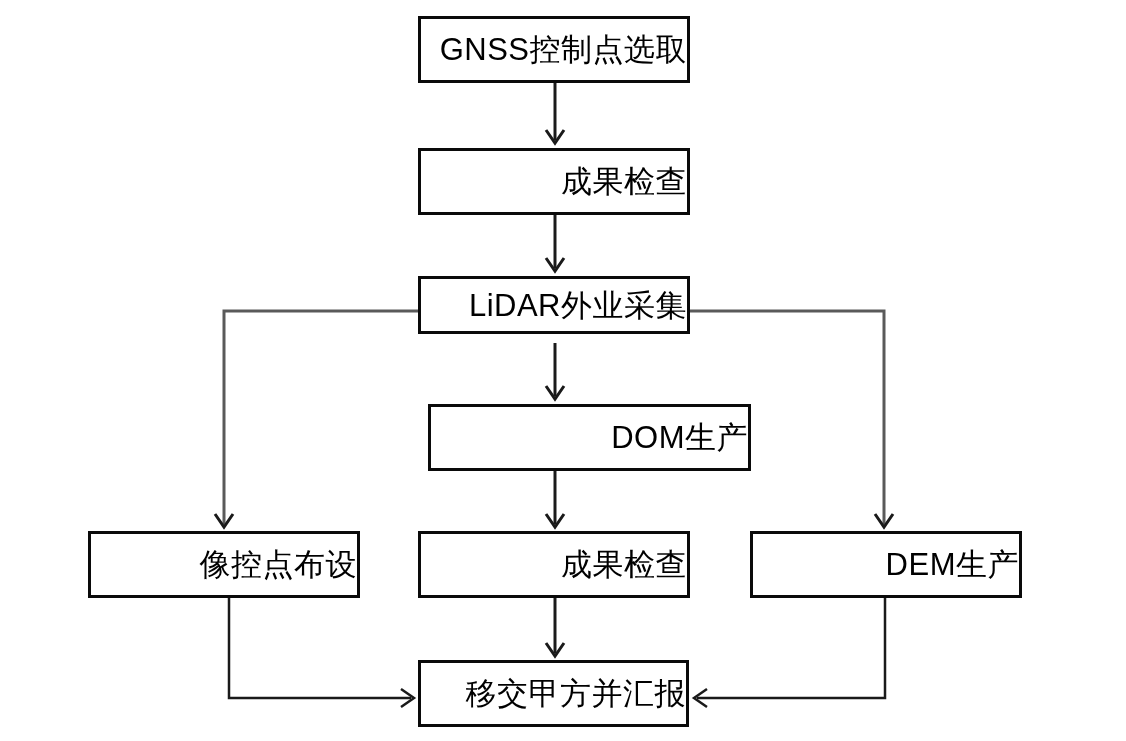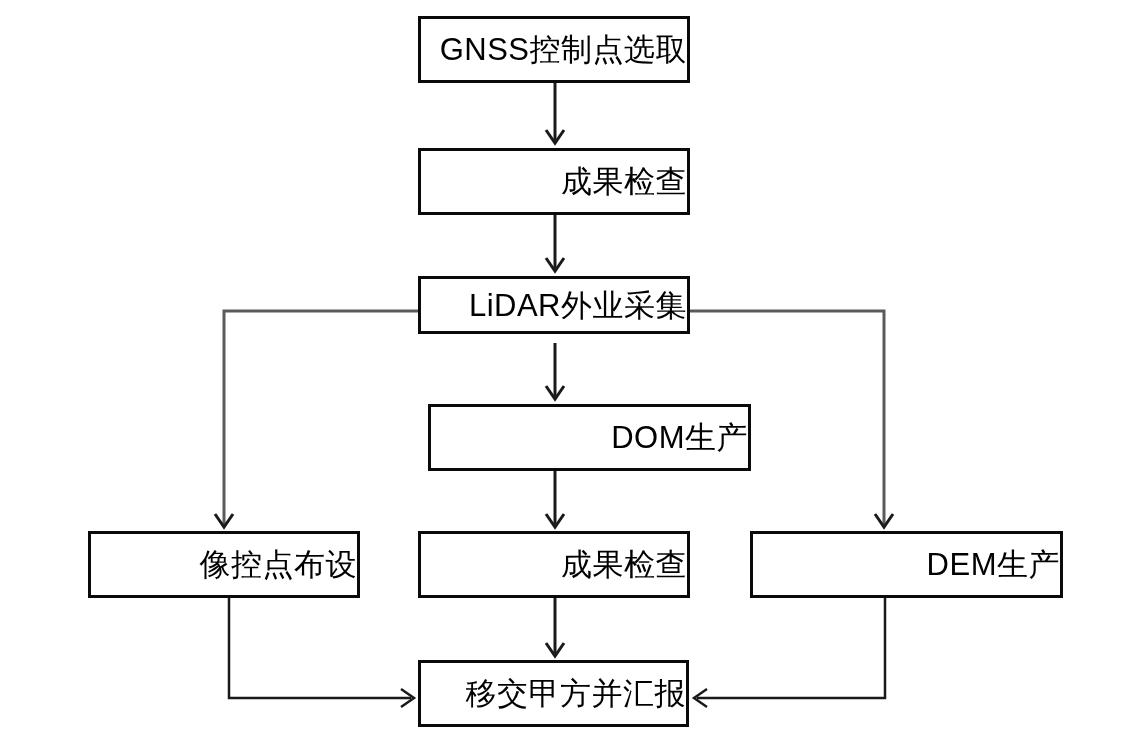--- a/index.html
+++ b/index.html
@@ -113,21 +113,21 @@
   </div>
 
   <div class="node" style="left:88px; top:531px; width:272px; height:67px;">
     <span class="label">像控点布设</span>
   </div>
 
   <div class="node" style="left:418px; top:531px; width:272px; height:67px;padding-left:38px;">
     <span class="label">成果检查</span>
   </div>
 
-  <div class="node" style="left:750px; top:531px; width:313px; height:67px;">
+  <div class="node" style="left:750px; top:531px; width:272px; height:67px;">
     <span class="label">DEM生产</span>
   </div>
 
   <div class="node" style="left:418px; top:660px; width:271px; height:67px;">
     <span class="label">移交甲方并汇报</span>
   </div>
 
 </div>
 
 </body></html>

